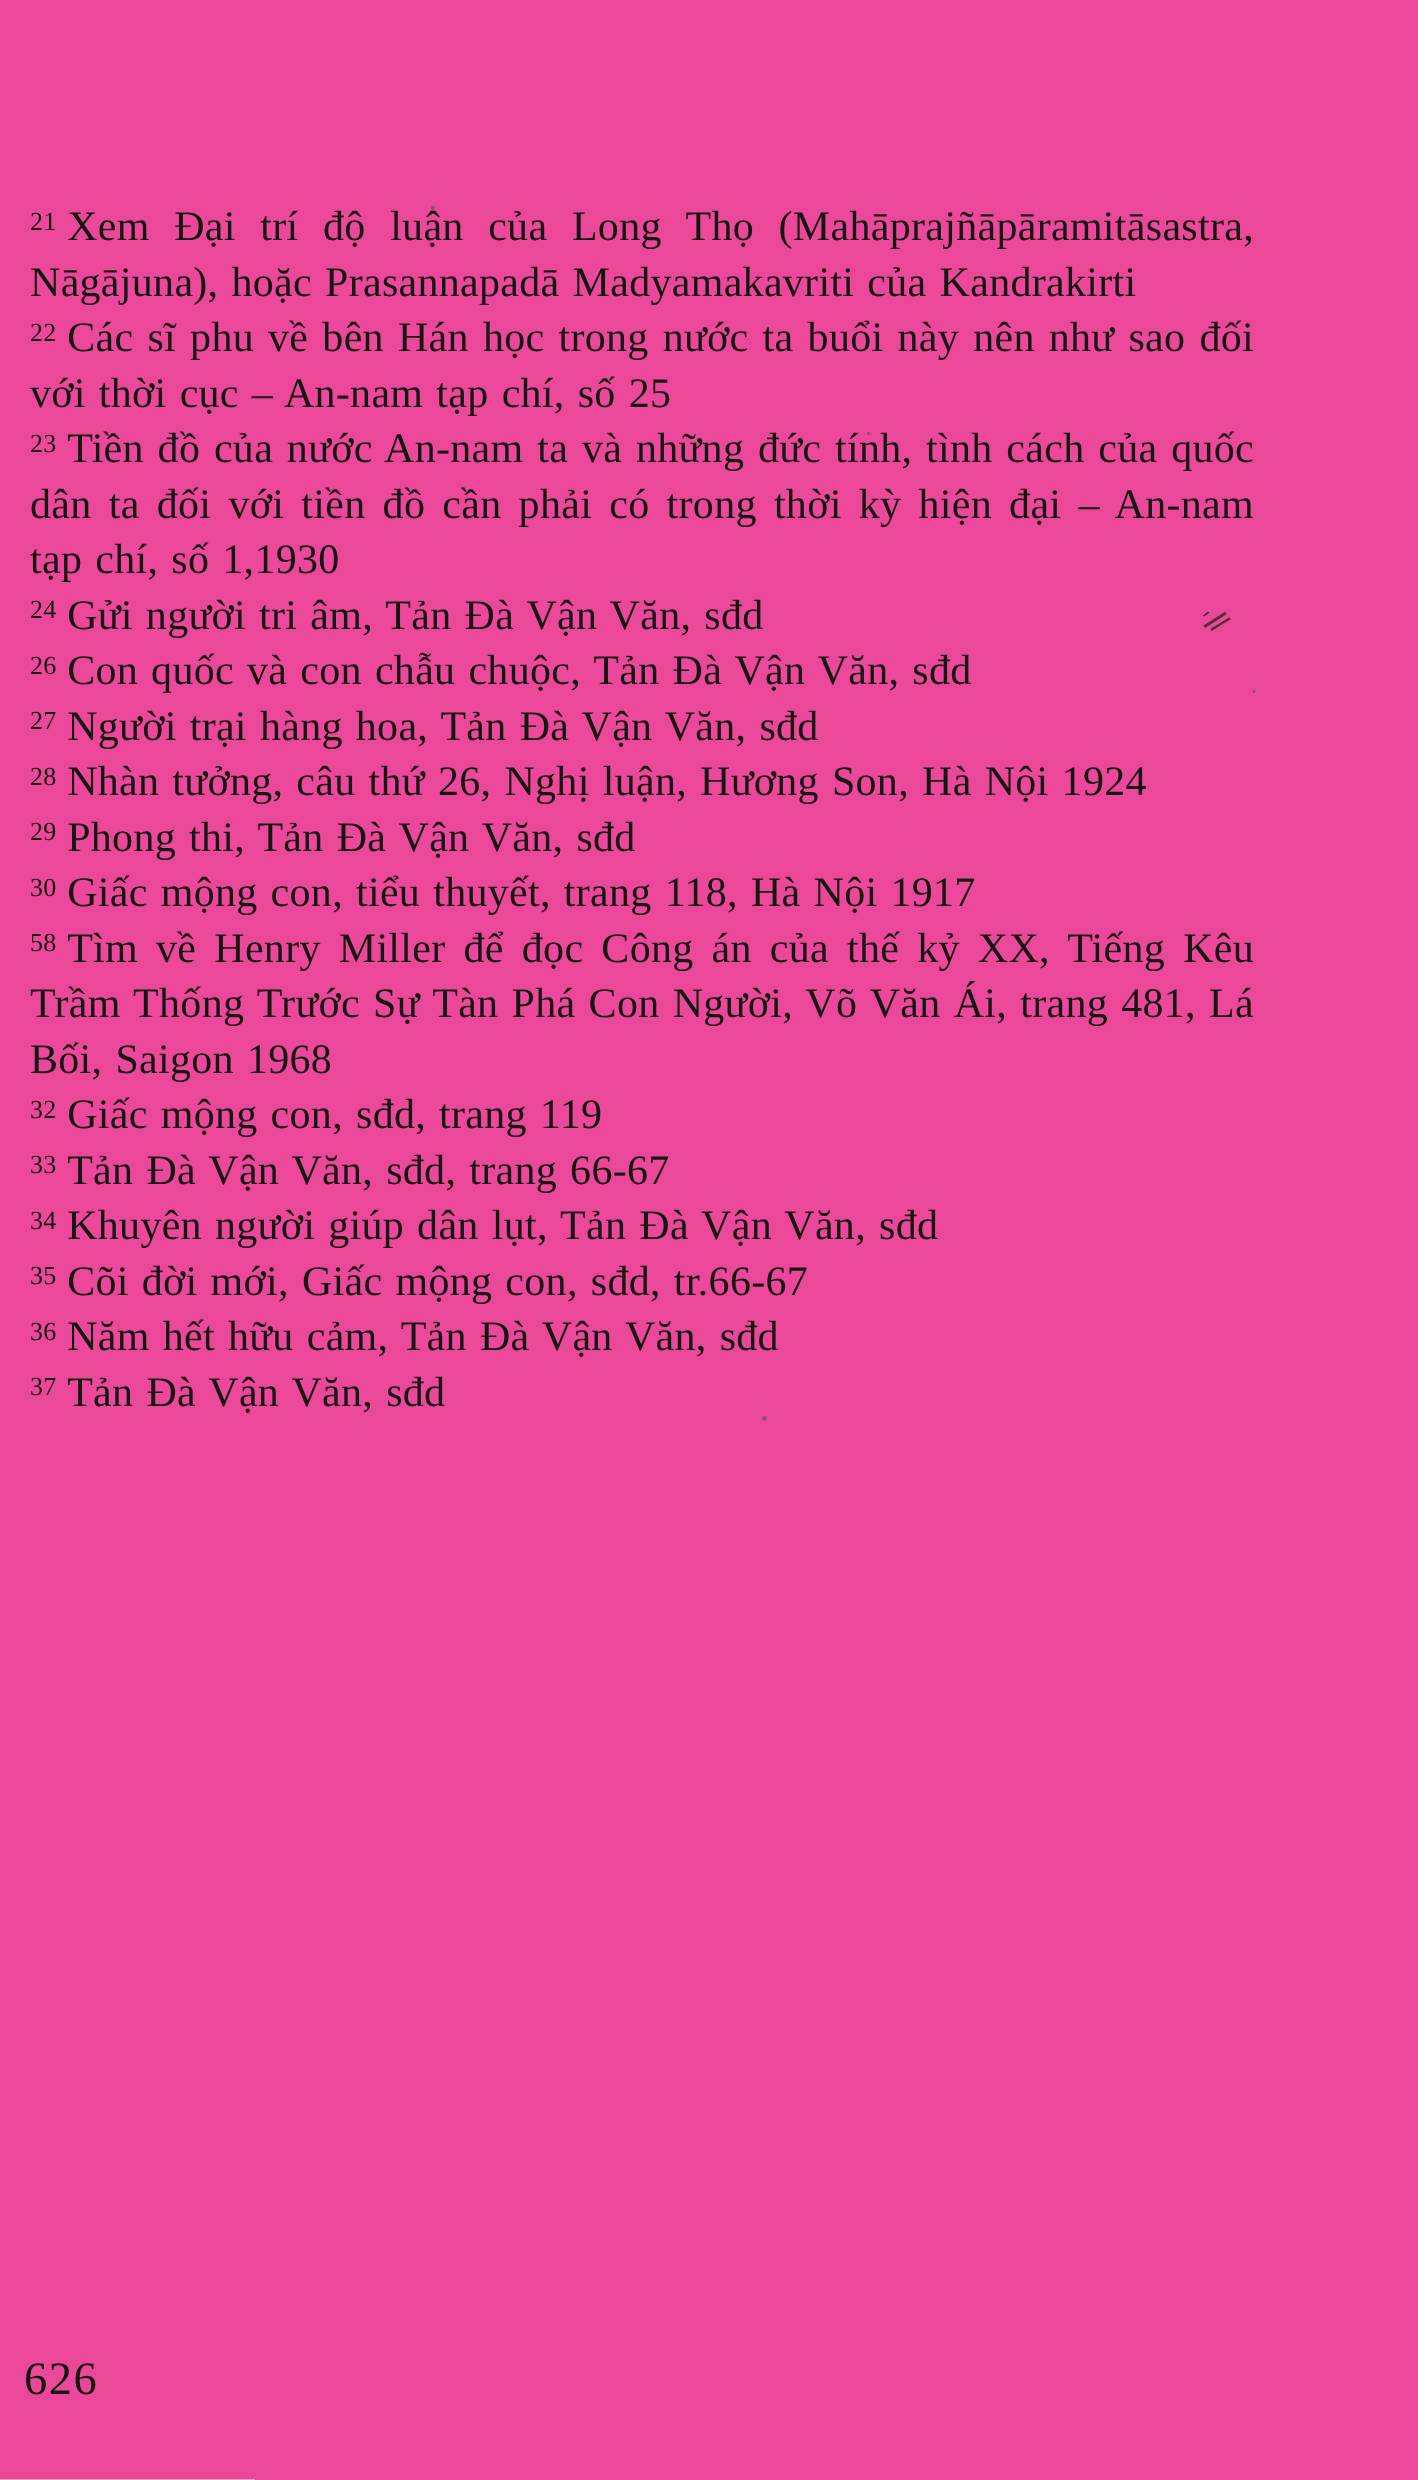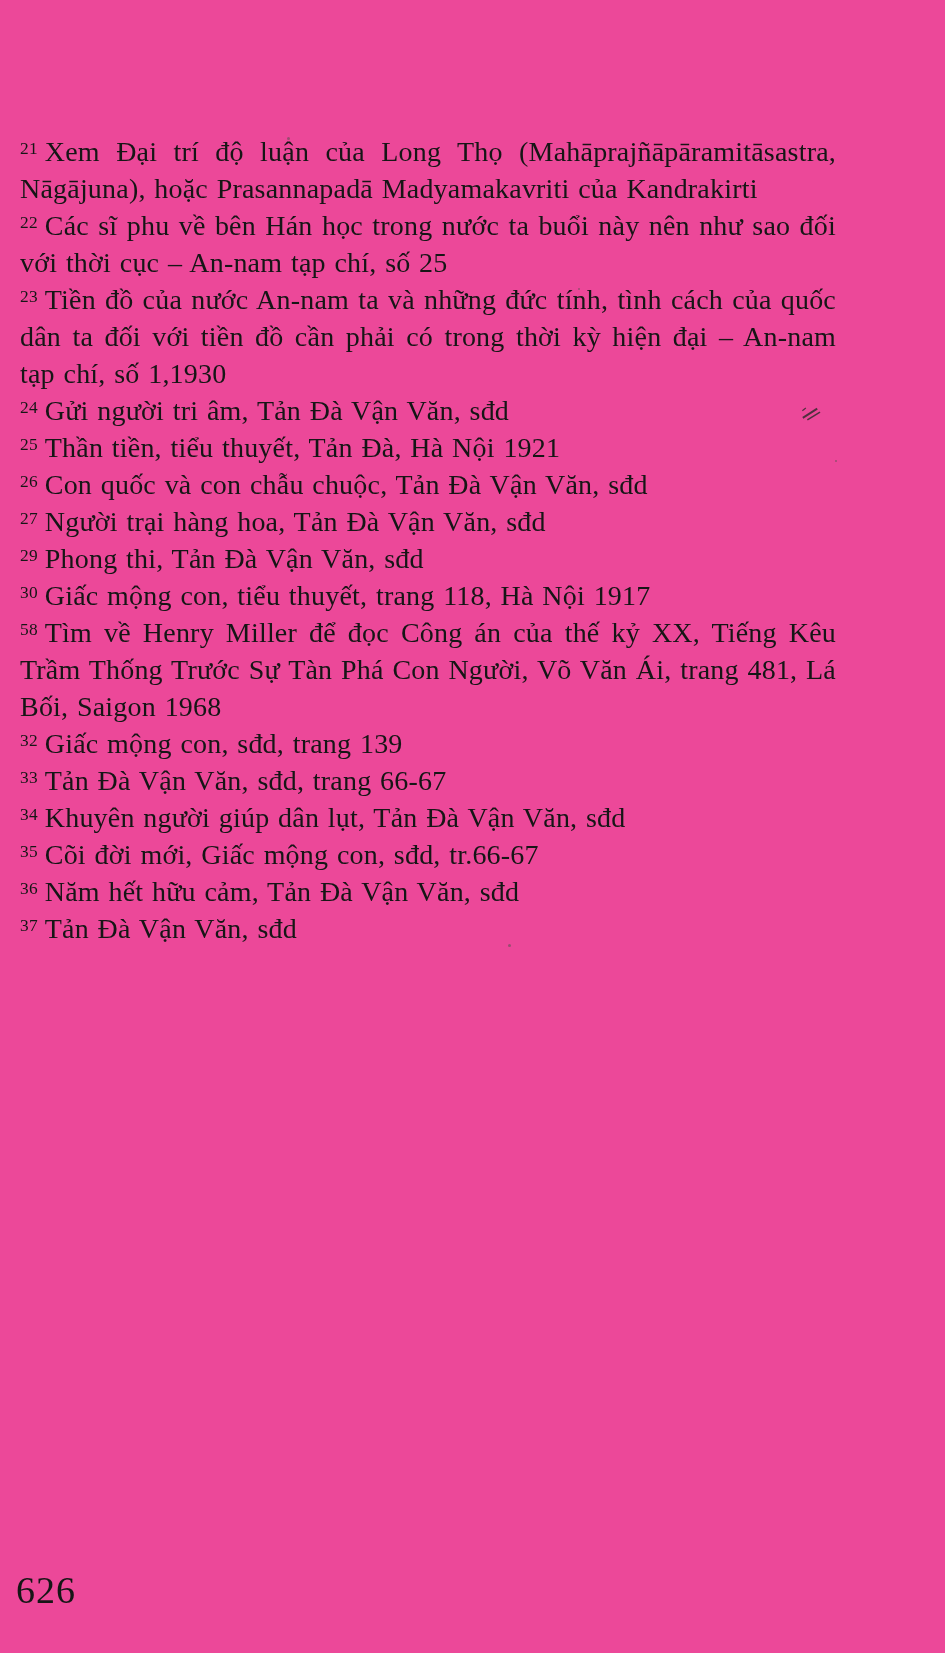--- a/index.html
+++ b/index.html
@@ -35,21 +35,21 @@
   .note sup.num {
     font-size: 0.62em;
     line-height: 0;
     vertical-align: 0.38em;
     margin-right: 7px;
   }
   .page-number {
     position: absolute;
     left: 16px;
     top: 1568px;
-    font-size: 38px;
+    font-size: 31px;
     letter-spacing: 1px;
     font-family: Liberation Serif, serif;
   }
   .smudge {
     position: absolute;
     left: 800px;
     top: 405px;
     width: 22px;
     height: 16px;
     transform: rotate(-12deg);
@@ -71,27 +71,27 @@
 </head>
 <body>
 
 <div class="page">
 
   <div class="notes">
     <p class="note"><sup class="num">21</sup><span>Xem Đại trí độ luận của Long Thọ (Mahāprajñāpāramitāsastra, Nāgājuna), hoặc Prasannapadā Madyamakavriti của Kandrakirti</span></p>
     <p class="note"><sup class="num">22</sup><span>Các sĩ phu về bên Hán học trong nước ta buổi này nên như sao đối với thời cục – An-nam tạp chí, số 25</span></p>
     <p class="note"><sup class="num">23</sup><span>Tiền đồ của nước An-nam ta và những đức tính, tình cách của quốc dân ta đối với tiền đồ cần phải có trong thời kỳ hiện đại – An-nam tạp chí, số 1,1930</span></p>
     <p class="note"><sup class="num">24</sup><span>Gửi người tri âm, Tản Đà Vận Văn, sđd</span></p>
-    <p class="note"><sup class="num">25</sup><span>Thần tiền, tiểu thuyết, Tản Đà, Hà Nội 1921</span></p>
     <p class="note"><sup class="num">26</sup><span>Con quốc và con chẫu chuộc, Tản Đà Vận Văn, sđd</span></p>
     <p class="note"><sup class="num">27</sup><span>Người trại hàng hoa, Tản Đà Vận Văn, sđd</span></p>
+    <p class="note"><sup class="num">28</sup><span>Nhàn tưởng, câu thứ 26, Nghị luận, Hương Son, Hà Nội 1924</span></p>
     <p class="note"><sup class="num">29</sup><span>Phong thi, Tản Đà Vận Văn, sđd</span></p>
     <p class="note"><sup class="num">30</sup><span>Giấc mộng con, tiểu thuyết, trang 118, Hà Nội 1917</span></p>
     <p class="note"><sup class="num">58</sup><span>Tìm về Henry Miller để đọc Công án của thế kỷ XX, Tiếng Kêu Trầm Thống Trước Sự Tàn Phá Con Người, Võ Văn Ái, trang 481, Lá Bối, Saigon 1968</span></p>
-    <p class="note"><sup class="num">32</sup><span>Giấc mộng con, sđd, trang 139</span></p>
+    <p class="note"><sup class="num">32</sup><span>Giấc mộng con, sđd, trang 119</span></p>
     <p class="note"><sup class="num">33</sup><span>Tản Đà Vận Văn, sđd, trang 66-67</span></p>
     <p class="note"><sup class="num">34</sup><span>Khuyên người giúp dân lụt, Tản Đà Vận Văn, sđd</span></p>
     <p class="note"><sup class="num">35</sup><span>Cõi đời mới, Giấc mộng con, sđd, tr.66-67</span></p>
     <p class="note"><sup class="num">36</sup><span>Năm hết hữu cảm, Tản Đà Vận Văn, sđd</span></p>
     <p class="note"><sup class="num">37</sup><span>Tản Đà Vận Văn, sđd</span></p>
   </div>
 
   <svg class="smudge" viewBox="0 0 22 16" aria-hidden="true">
     <path d="M2 11 L18 5" stroke="#2a2a28" stroke-width="2" fill="none"></path>
     <path d="M6 14 L20 9" stroke="#2a2a28" stroke-width="1.6" fill="none"></path>

